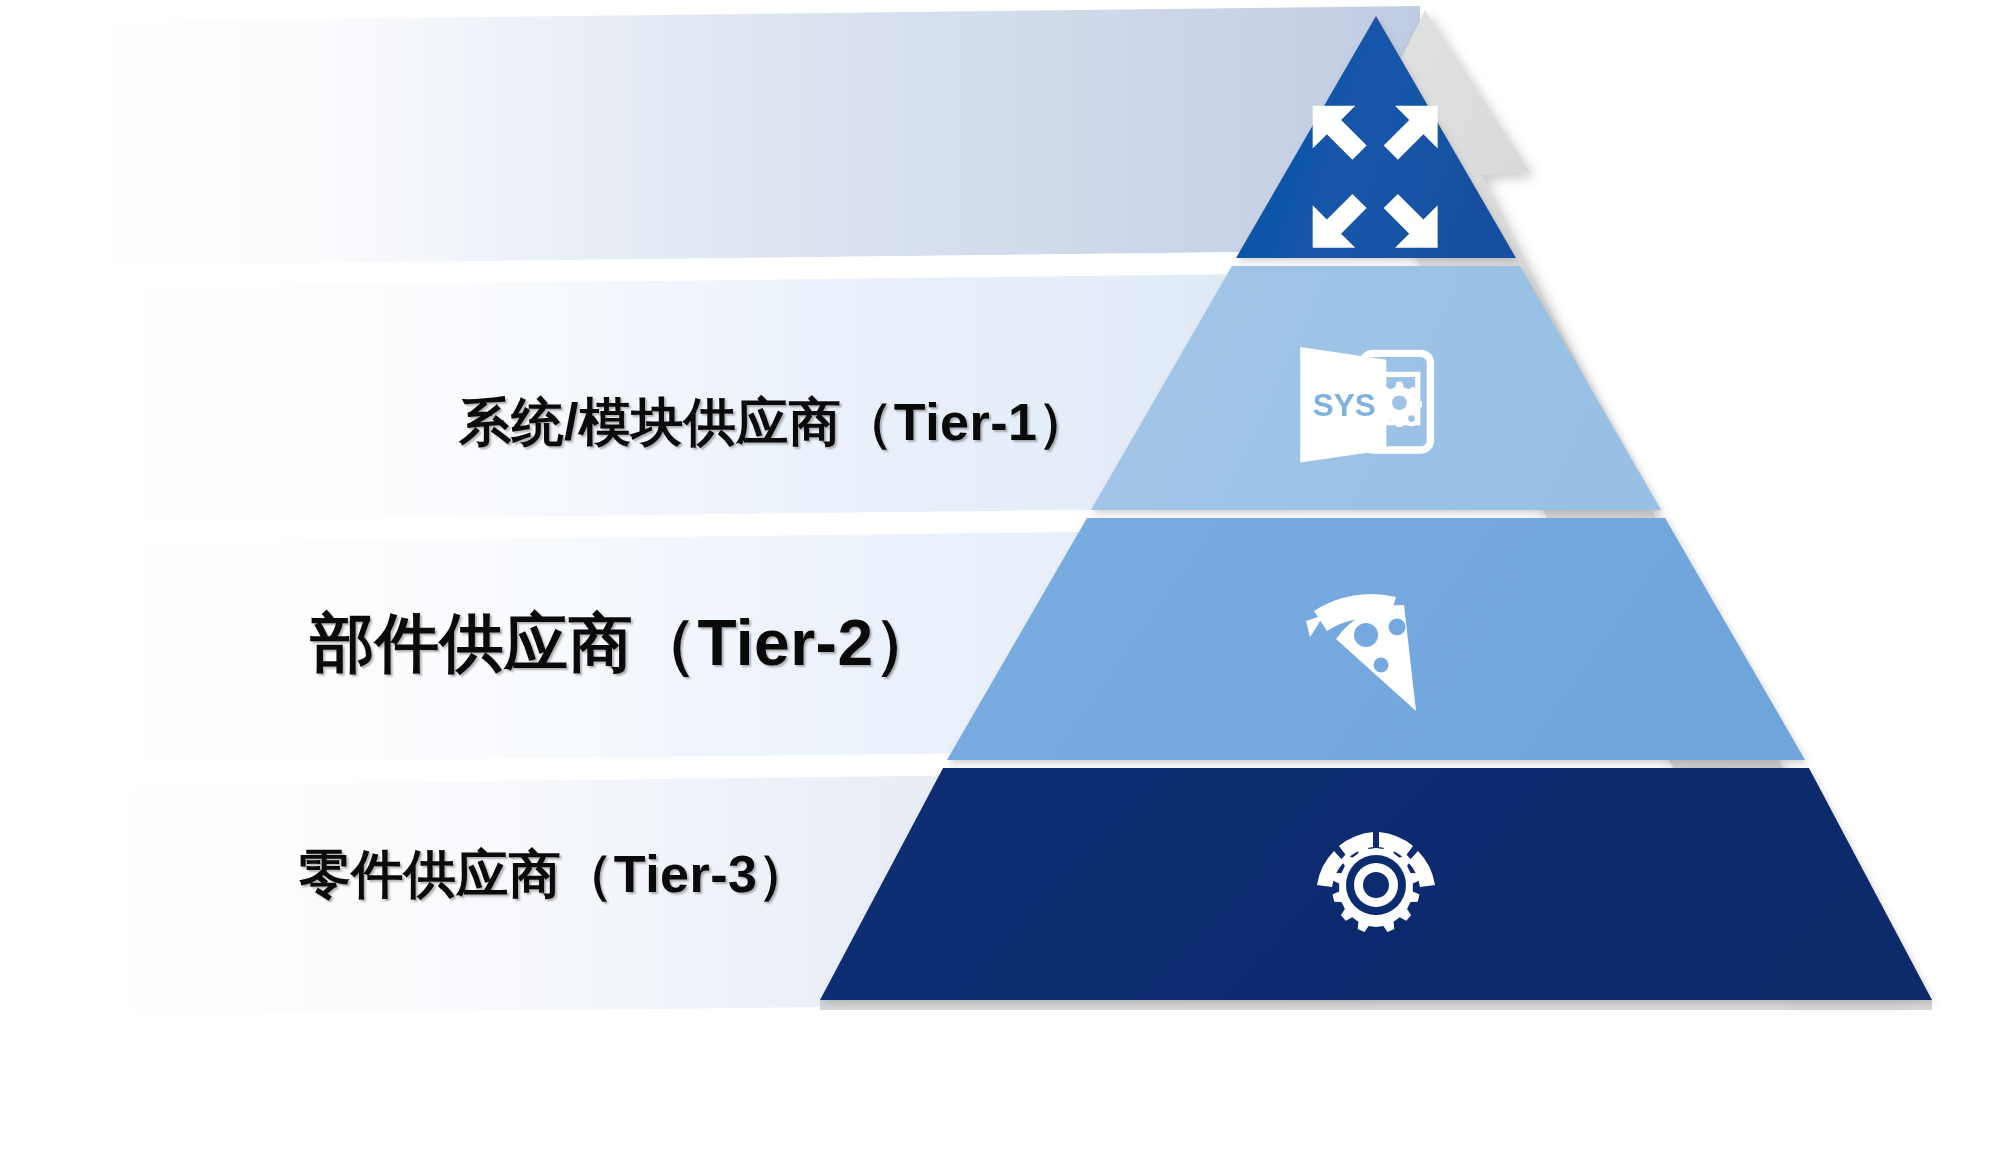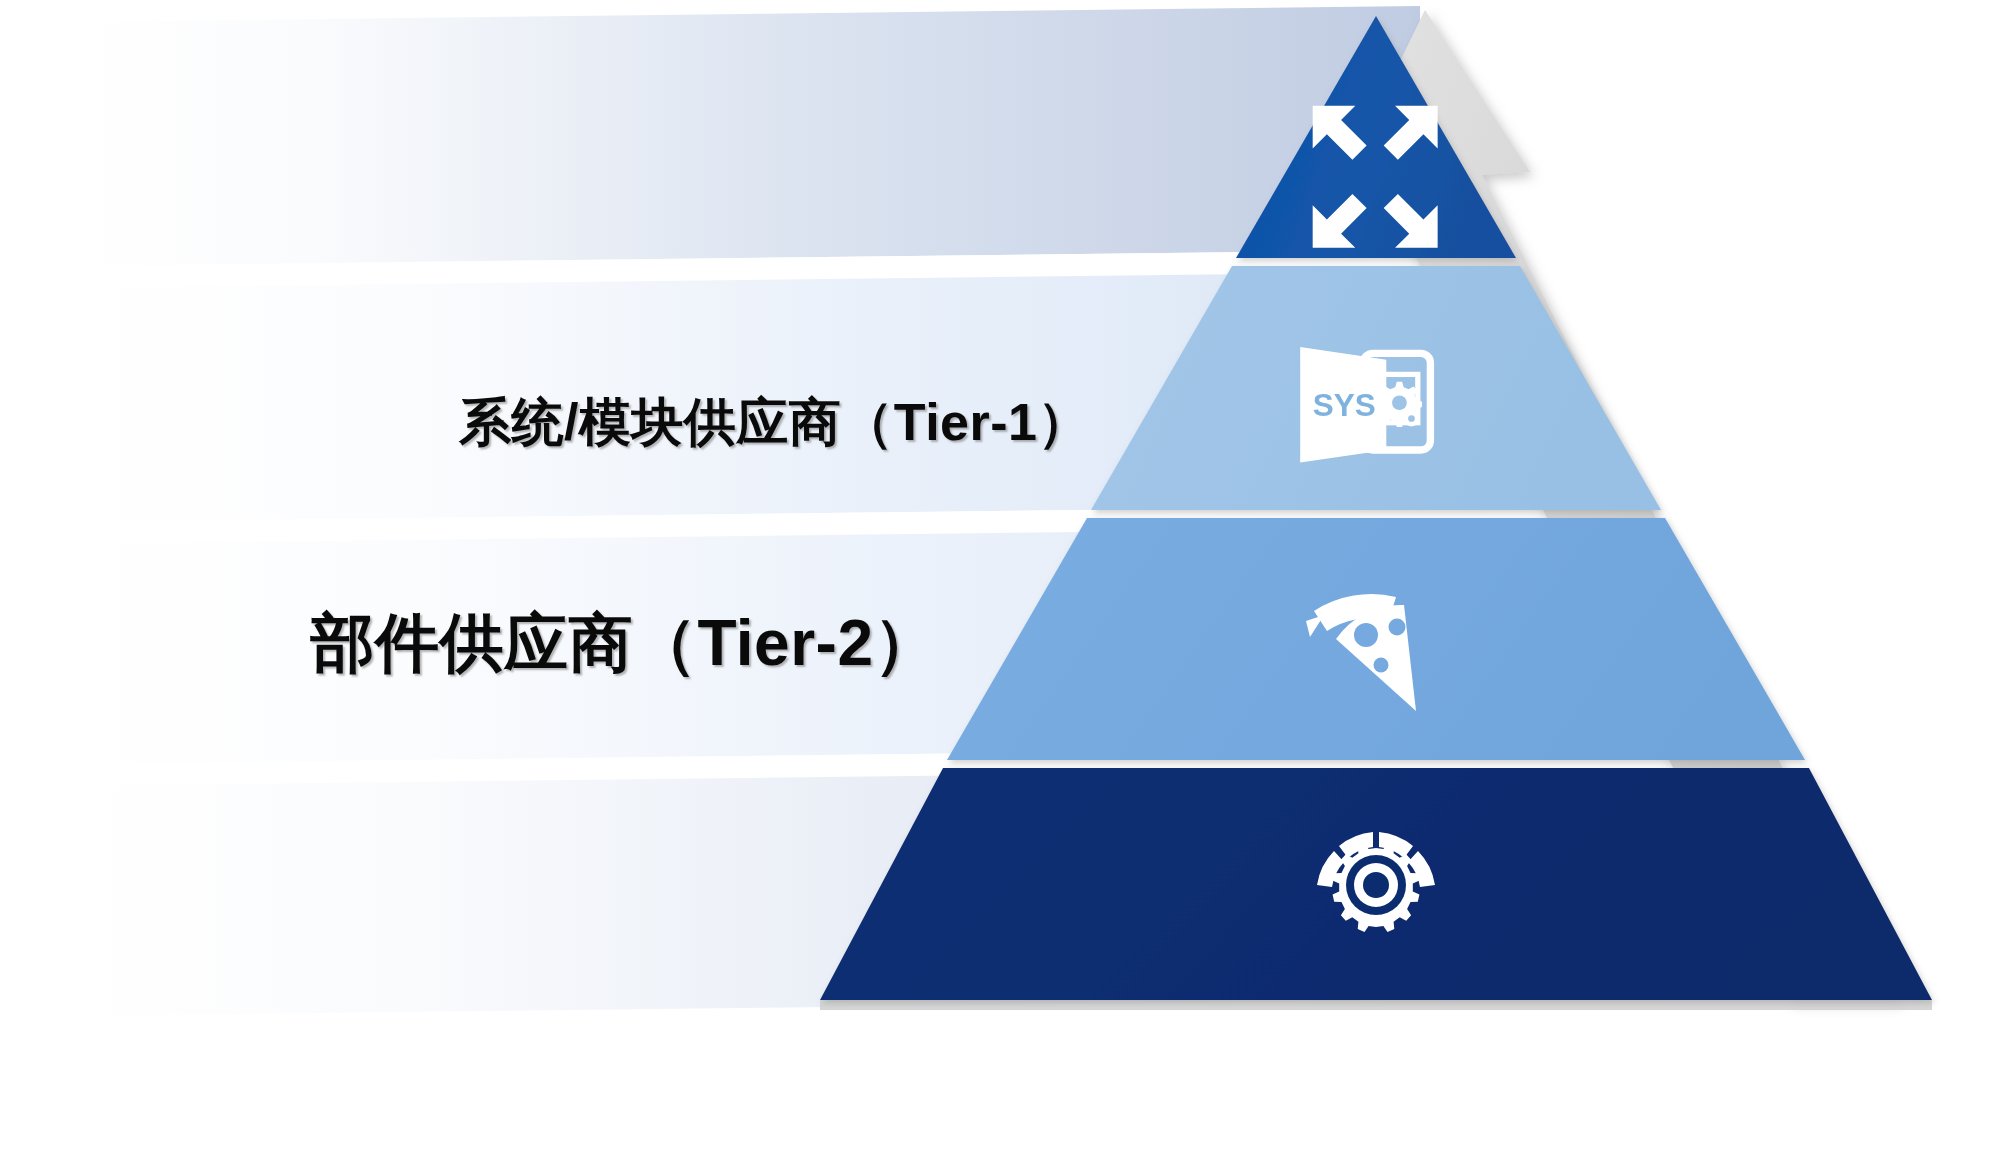--- a/index.html
+++ b/index.html
@@ -238,15 +238,16 @@
       <circle cx="64" cy="57" r="22" fill="#ffffff"></circle>
       <circle cx="64" cy="57" r="13" fill="#0B2D70"></circle>
     </g>
   </svg>
 
 
   <div class="tier-label" style="left:1090px; top:348px; transform:translateX(-100%); font-size:52px;margin-top:40px;">系统/模块供应商（Tier-1）</div>
 
   <div class="tier-label" style="left:938px; top:600px; transform:translateX(-100%); font-size:64px;">部件供应商（Tier-2）</div>
 
+  <div class="tier-label" style="left:810px; top:840px; transform:translateX(-100%); font-size:52px;">零件供应商（Tier-3）</div>
 
 
 </div>
 
 </body></html>

